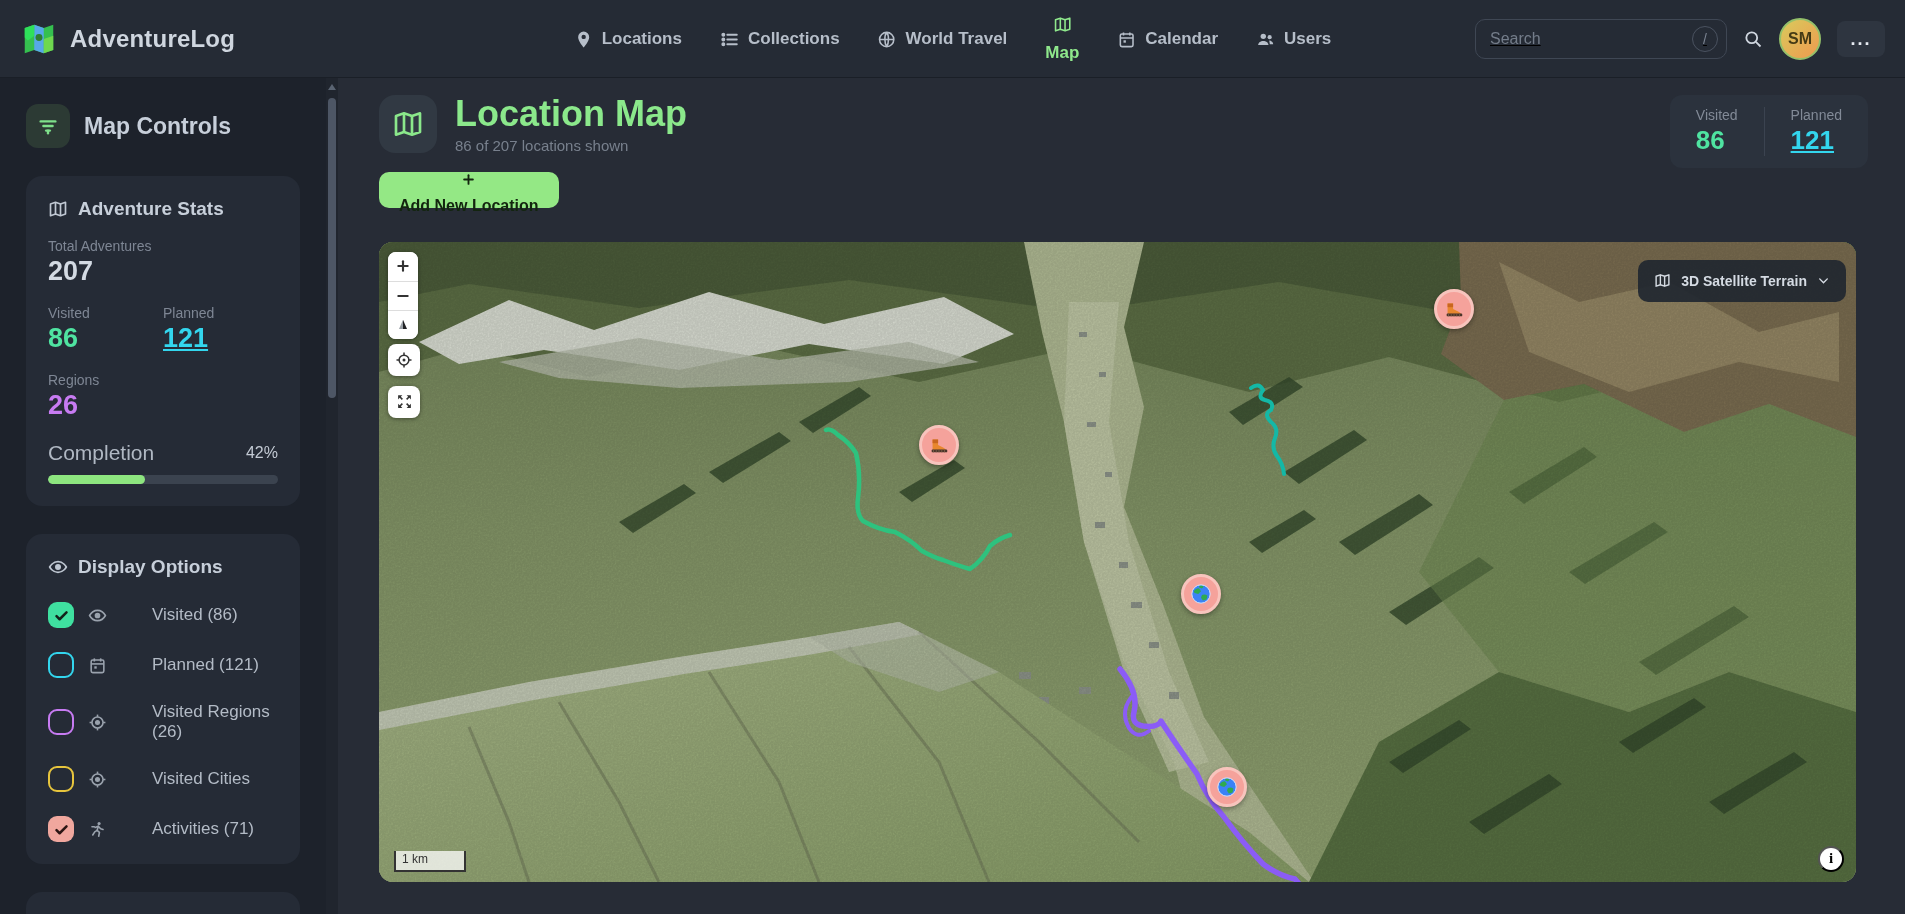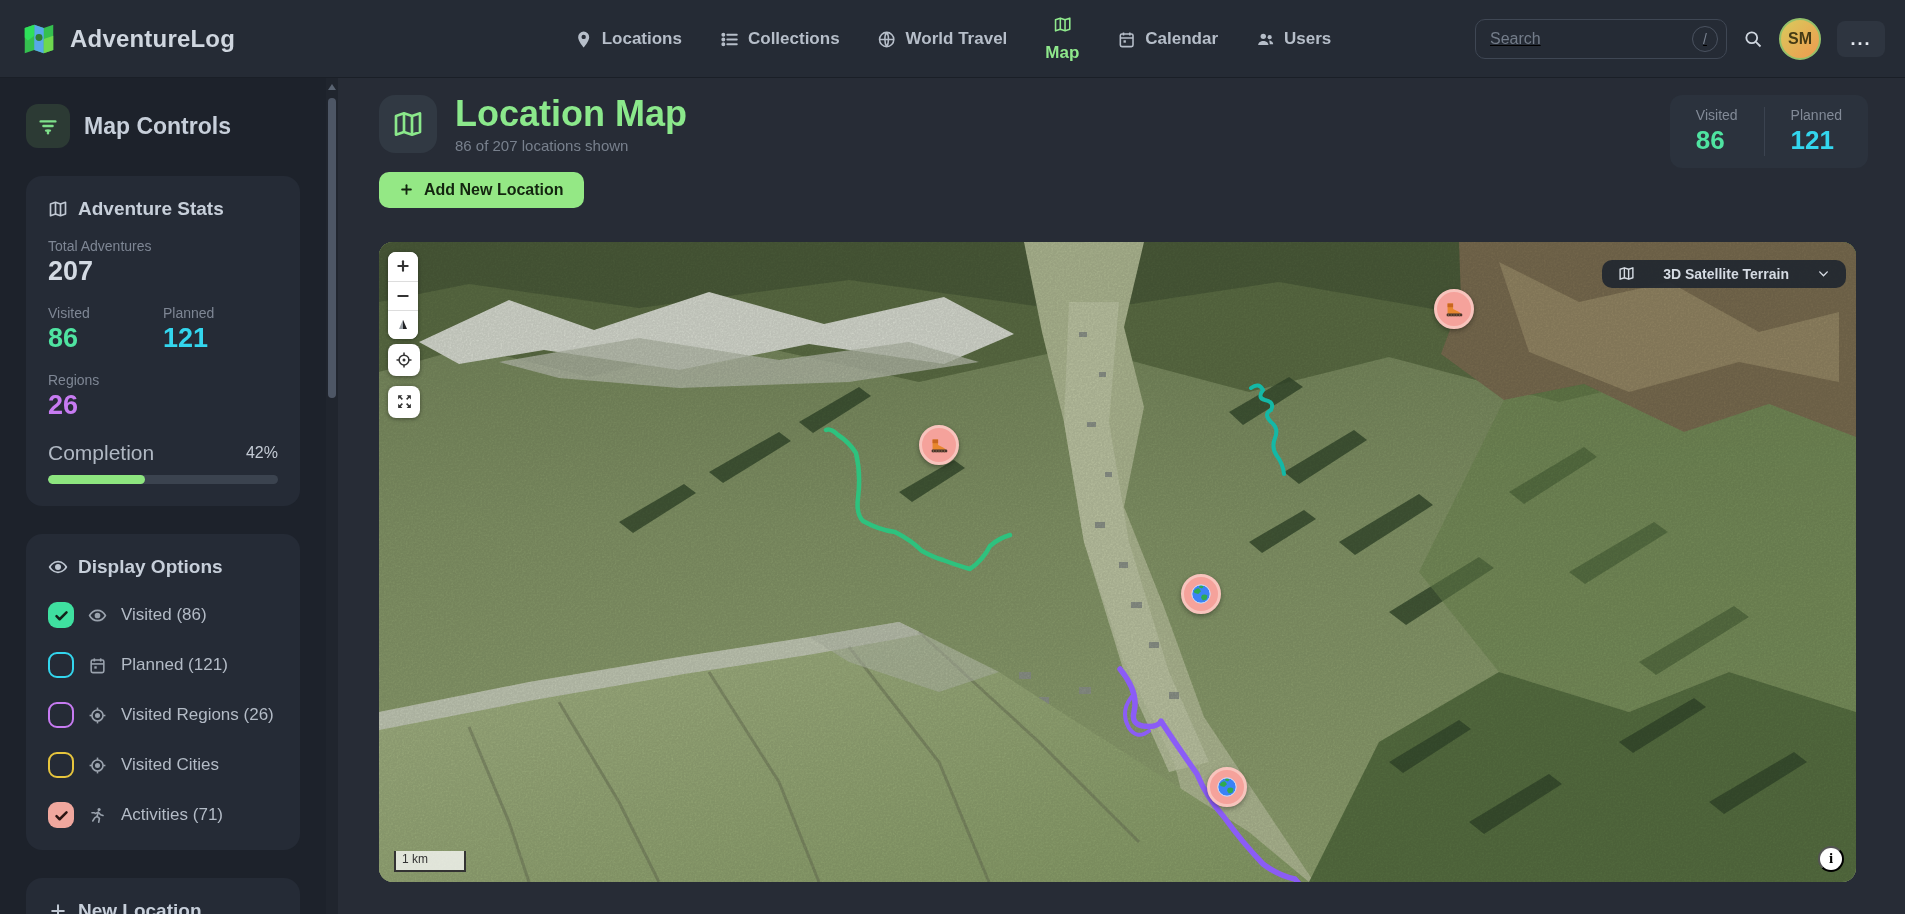--- a/index.html
+++ b/index.html
@@ -43,40 +43,40 @@
   .sb-header-icon { width:44px; height:44px; border-radius:12px; background:#2c3a34;
                     display:flex; align-items:center; justify-content:center; color:#7ee08a; }
   .sb-title { font-size:23px; font-weight:bold; color:#c7cfda; }
   .card { background:#252b36; border-radius:16px; padding:22px; margin-top:28px; }
   .card-head { display:flex; align-items:center; gap:10px; font-size:19px; font-weight:bold; color:#c7cfda; }
   .card-head svg { width:20px; height:20px; color:#c0c8d3; }
   .stat-label { font-size:14px; color:#7e8694; margin-top:18px; }
   .stat-value { font-size:27px; font-weight:bold; color:#d3dae3; margin-top:2px; }
   .stat-grid { display:grid; grid-template-columns:1fr 1fr; }
   .v-green { color:#4fe3a1; }
-  .v-cyan  { color:#33d6ee; }
+  .v-cyan  { color:#33d6ee;text-decoration:underline; }
   .v-purple{ color:#c77bf2; }
   .completion-row { display:flex; justify-content:space-between; align-items:center; margin-top:20px; }
   .completion-label { font-size:21px; color:#b0b8c3; }
   .completion-pct { font-size:16px; color:#c3cad4; }
   .progress { height:9px; border-radius:5px; background:#3b434f; margin-top:10px; overflow:hidden; }
   .progress-fill { height:100%; border-radius:5px; background:#8de57f; }
 
   .opt-row { display:flex; align-items:center; gap:14px; margin-top:24px; cursor:pointer; }
   .cb { width:26px; height:26px; border-radius:9px; border:2px solid transparent; flex:0 0 auto;
         display:flex; align-items:center; justify-content:center; }
   .cb svg { width:15px; height:15px; }
   .cb-visited   { background:#3fe0a0; }
   .cb-planned   { border-color:#33d6ee; }
   .cb-regions   { border-color:#c77bf2; }
   .cb-cities    { border-color:#e7c53d; }
   .cb-activities{ background:#f0a79e; }
   .opt-icon { color:#9aa2ad; display:flex; }
   .opt-icon svg { width:19px; height:19px; }
-  .opt-label { font-size:17px; color:#b3bbc6; }
+  .opt-label { font-size:17px; color:#b3bbc6;margin-left:31px; }
 
   
   .scrollbar { width:12px; flex:0 0 auto; background:#20252e; position:relative; }
   .sb-arrow { position:absolute; top:6px; left:2px; width:0; height:0;
               border-left:4px solid transparent; border-right:4px solid transparent;
               border-bottom:6px solid #5a6472; }
   .sb-thumb { position:absolute; top:20px; left:2px; width:8px; height:300px;
               border-radius:4px; background:#4d5665; }
 
   
@@ -89,41 +89,41 @@
   .header-stats { position:absolute; top:17px; right:37px; background:#2b323d; border-radius:12px;
                   display:flex; align-items:stretch; padding:12px 0; }
   .hs-col { padding:0 26px; text-align:left; }
   .hs-col + .hs-col { border-left:1px solid #3b4350; }
   .hs-label { font-size:14px; color:#828a97; }
   .hs-value { font-size:26px; font-weight:bold; margin-top:2px; }
 
   .add-btn { margin-top:18px; height:36px; padding:0 20px; border:none; border-radius:10px;
              background:#94e885; color:#13250f; font-size:16px; font-weight:bold;
              display:inline-flex; align-items:center; gap:10px; cursor:pointer;
-             font-family:"Liberation Sans",sans-serif; }
+             font-family:"Liberation Sans",sans-serif;flex-direction:column; }
 
   
   .map { position:relative; margin-top:34px; width:1477px; height:640px; border-radius:14px;
          overflow:hidden; background:#88996a; cursor:grab; }
   .map > svg.terrain { position:absolute; inset:0; display:block; }
 
   .mapbtn-group { position:absolute; left:9px; top:10px; width:30px; background:#ffffff;
                   border-radius:8px; box-shadow:0 1px 4px rgba(0,0,0,.4); overflow:hidden; }
   .mapbtn { width:30px; height:29px; background:#fff; border:none; display:flex; align-items:center;
             justify-content:center; cursor:pointer; color:#222; }
   .mapbtn + .mapbtn { border-top:1px solid #ddd; }
   .mapbtn-single { position:absolute; left:9px; width:32px; height:32px; background:#fff; border:none;
                    border-radius:8px; box-shadow:0 1px 4px rgba(0,0,0,.4); display:flex;
                    align-items:center; justify-content:center; cursor:pointer; color:#222; }
   .locate-btn { top:102px; }
   .fullscreen-btn { top:144px; }
 
-  .style-pill { position:absolute; top:18px; right:10px; height:28px; padding:14px 16px;
+  .style-pill { position:absolute; top:18px; right:10px; height:42px; padding:14px 16px;
                 background:rgba(33,39,48,.92); border:none; border-radius:10px; color:#d5dbe3;
-                font-size:14px; font-weight:bold; display:flex; align-items:center; gap:28px;
+                font-size:14px; font-weight:bold; display:flex; align-items:center; gap:10px;
                 cursor:pointer; font-family:"Liberation Sans",sans-serif; }
 
   .scalebar { position:absolute; left:15px; bottom:10px; width:72px; height:21px;
               background:rgba(255,255,255,.75); border:2px solid #333; border-top:none;
               color:#333; font-size:12px; padding:1px 6px; }
 
   .attribution { position:absolute; right:12px; bottom:10px; width:26px; height:26px; border-radius:50%;
                  background:#fff; color:#000; font-weight:bold; font-size:15px;
                  font-family:"Liberation Serif", serif; display:flex; align-items:center;
                  justify-content:center; cursor:pointer; }

